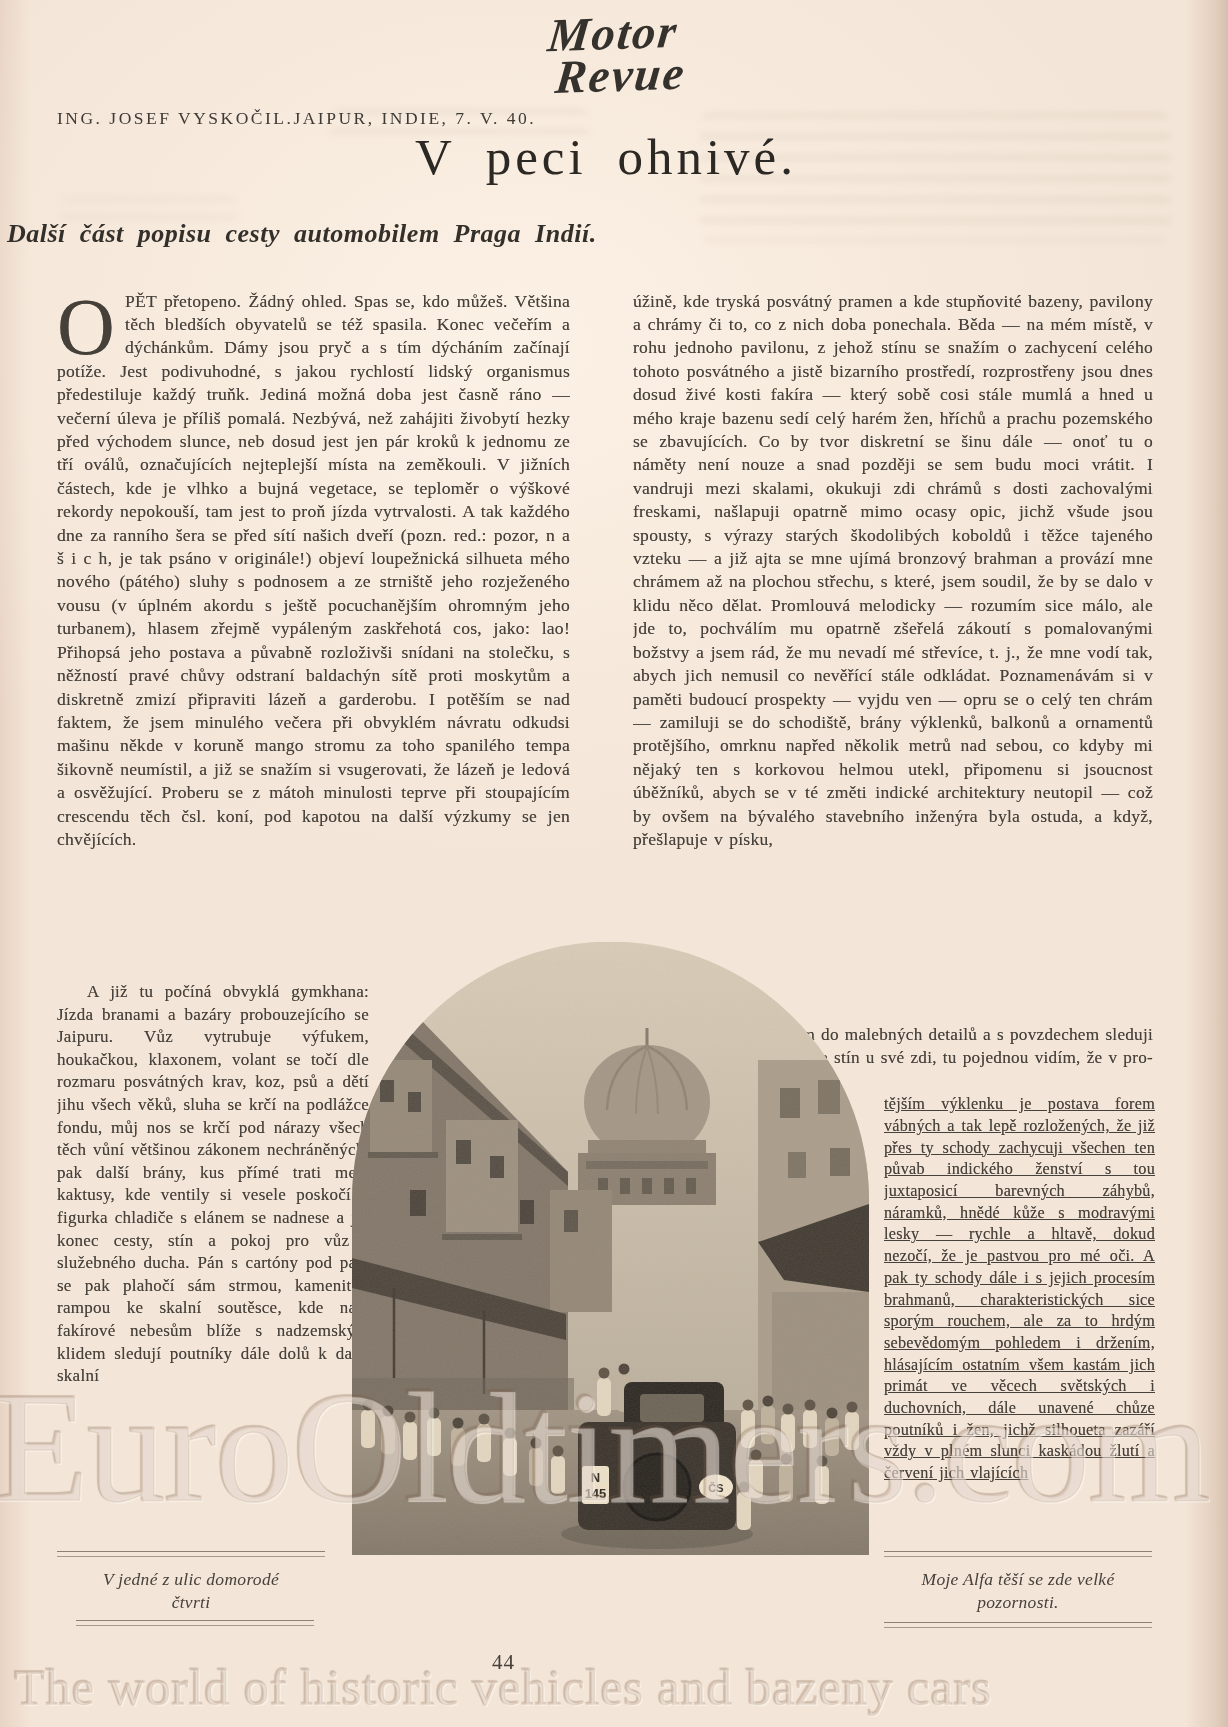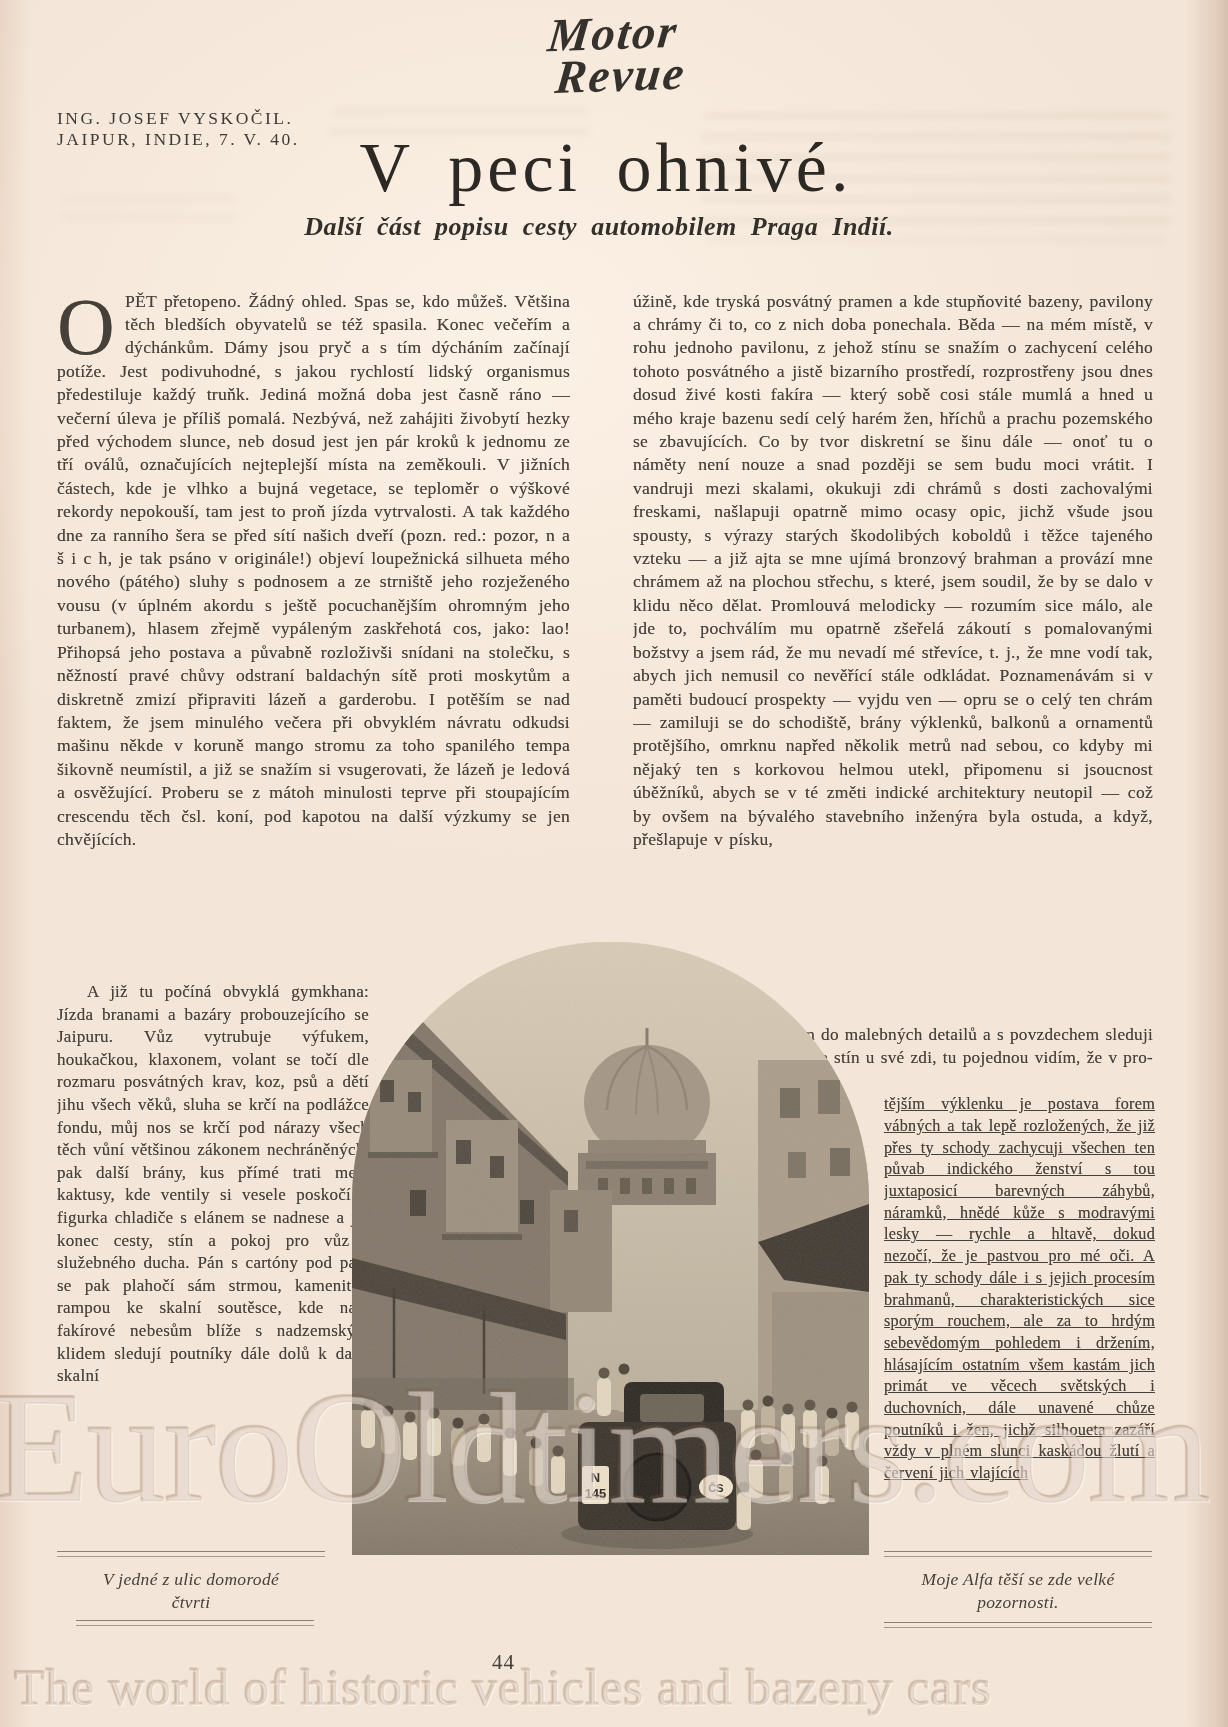--- a/index.html
+++ b/index.html
@@ -22,25 +22,25 @@
   .st3{left:60px;top:196px;width:180px;height:26px;
     background:repeating-linear-gradient(180deg,rgba(150,124,103,.10) 0 6px,rgba(150,124,103,0) 6px 18px);}
 
   .logo{position:absolute;left:0;right:0;top:12px;text-align:center;
     font-style:italic;font-weight:700;letter-spacing:2px;color:#35312c;
     transform:rotate(-2deg);}
   .logo .l1{font-size:47px;line-height:42px;transform:skewX(-8deg);}
   .logo .l2{font-size:47px;line-height:42px;transform:skewX(-8deg) translateX(6px);}
 
   .byline-row{position:absolute;left:57px;right:62px;top:108px;display:flex;justify-content:flex-start;
-    font-size:17.5px;letter-spacing:2.5px;color:#3e3a35;flex-direction:column;}
+    font-size:17.5px;letter-spacing:2.5px;color:#3e3a35;}
 
   .title{position:absolute;left:0;right:30px;top:128px;margin:0;text-align:center;
-    font-size:70px;font-weight:500;letter-spacing:4px;word-spacing:14px;color:#2c2925;padding-left:14px;}
-  .subtitle{position:absolute;left:0;right:30px;top:212px;margin:0;text-align:center;
+    font-size:51px;font-weight:500;letter-spacing:4px;word-spacing:14px;color:#2c2925;padding-left:14px;}
+  .subtitle{position:absolute;left:0;right:30px;top:212px;margin:7px;text-align:left;
     font-size:26px;font-style:italic;font-weight:700;letter-spacing:.5px;word-spacing:7px;color:#33302b;}
 
   .coltext{position:absolute;text-align:justify;color:#46413b;
     font-size:17.6px;line-height:23.4px;letter-spacing:.25px;word-spacing:1.5px;
     text-shadow:0 0 .5px rgba(70,60,50,.55);}
   .left-wide{left:57px;top:272px;width:513px;height:692px;overflow:hidden;}
   .left-narrow{left:57px;top:964px;width:312px;height:568px;overflow:hidden;text-indent:30px;
     font-size:17px;line-height:22.6px;}
   .right-wide{left:633px;top:272px;width:520px;height:734px;overflow:hidden;}
   .right-trans{left:700px;top:1006px;width:453px;height:70px;overflow:hidden;text-align:right;

